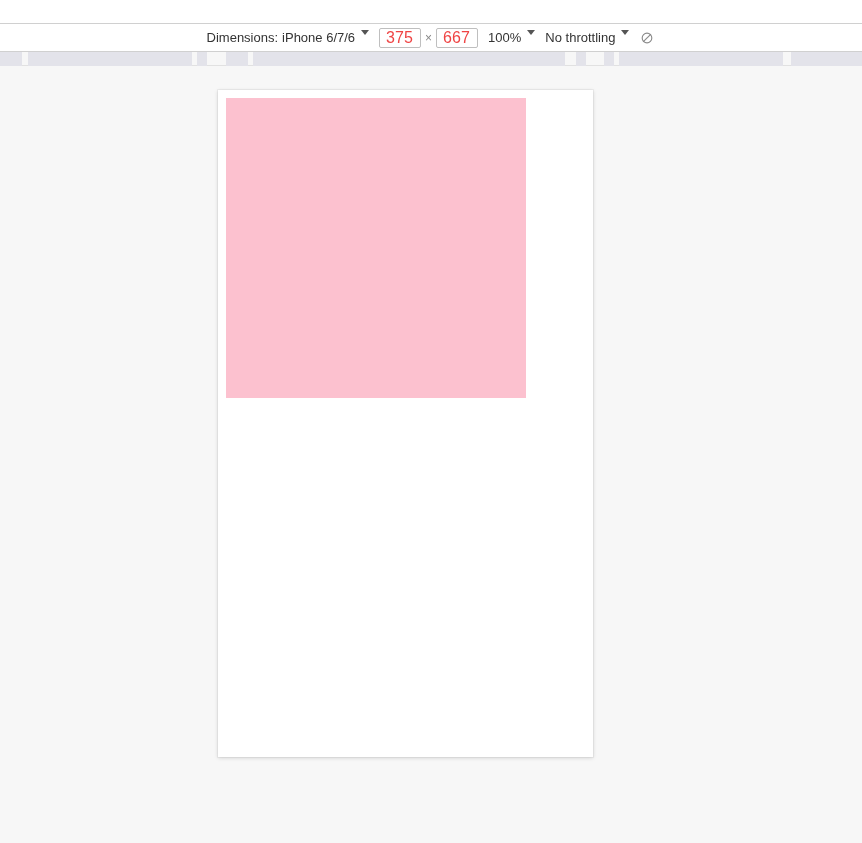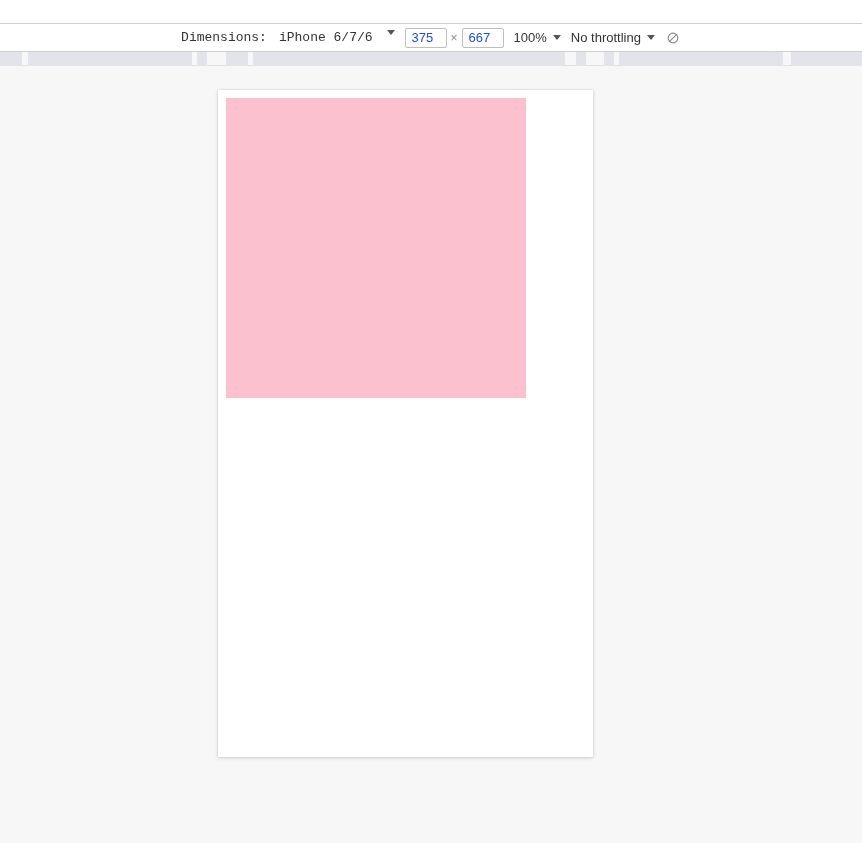--- a/index.html
+++ b/index.html
@@ -20,46 +20,46 @@
     .toolbar {
       display: flex;
       align-items: center;
       justify-content: center;
       height: 28px;
       background: #ffffff;
       border-bottom: 1px solid #d0d0d0;
       gap: 10px;
       padding: 0 8px;
     }
-    .dim-group { display: flex; align-items: flex-start; gap: 12px; cursor: pointer; font-family: Liberation Mono, monospace; }
+    .dim-group { display: flex; align-items: flex-start; gap: 4px; cursor: pointer; }
     .dim-label { color: #333; }
     .caret {
       width: 0; height: 0;
       border-left: 4px solid transparent;
       border-right: 4px solid transparent;
       border-top: 5px solid #555;
       display: inline-block;
       margin-left: 2px;
     }
     .size-inputs { display: flex; align-items: center; gap: 4px; }
     .size-inputs input {
       width: 42px;
       height: 20px;
       border: 1px solid #bfbfbf;
       border-radius: 2px;
       text-align: left;
       padding: 0 6px;
-      font-size: 13px;
-      color: #1d4ed8;
+      font-size: 16px;
+      color: #ef4444;
       font-family: inherit;
       background: #fff;
     }
     .times { color: #888; font-size: 12px; }
     .zoom-group, .throttle-group {
-      display: flex; align-items: center; gap: 4px; cursor: pointer;
+      display: flex; gap: 4px; cursor: pointer;
     }
     .rotate-icon {
       width: 16px; height: 16px;
       color: #8a8a8a;
       display: flex; align-items: center; justify-content: center;
       cursor: pointer;
     }
     .ruler {
       height: 14px;
       background: #f7f7f7;

